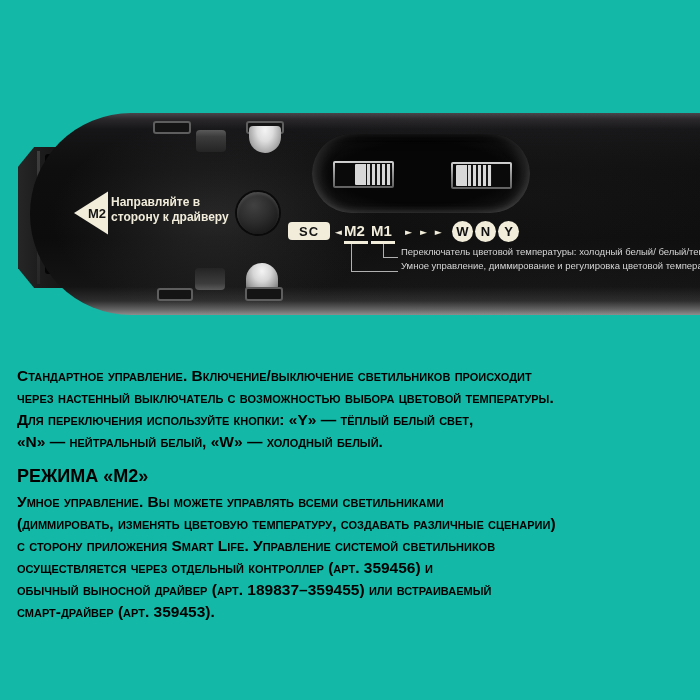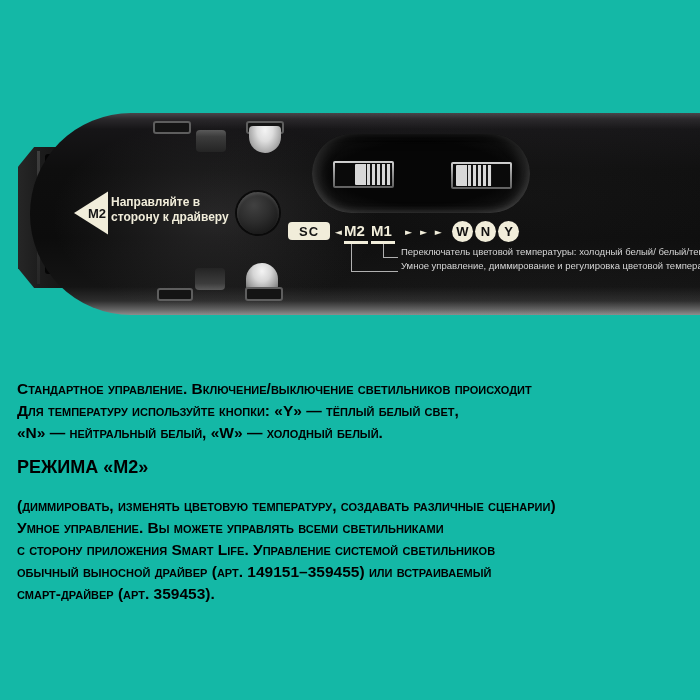--- a/index.html
+++ b/index.html
@@ -96,21 +96,21 @@
   .lead-m1{left:353px;top:131px;width:14px;height:13px;}
   .lead-m2{left:321px;top:131px;width:46px;height:27px;}
   .callout{position:absolute;left:371px;color:#d6d6d6;font-size:9.5px;white-space:nowrap;}
   .co1{top:133px;}
   .co2{top:147px;}
 
   
   .copy{position:absolute;left:17px;top:360px;width:676px;color:#000;}
   .copy h1{margin:0;font-size:26px;line-height:28px;font-weight:bold;letter-spacing:.3px;white-space:nowrap;}
   .copy h2{margin:13px 0 0 0;font-size:18px;line-height:20px;font-weight:bold;white-space:nowrap;}
-  .para{margin-top:18px;}
+  .para{margin-top:5px;}
   .para div{font-size:15.5px;line-height:22px;font-weight:bold;font-variant:small-caps;white-space:nowrap;}
 </style>
 </head>
 <body>
 
 <div class="stage">
 
   <div class="connector">
     <div class="cridge"></div>
     <div class="cslot s1"></div>
@@ -175,27 +175,29 @@
     <div class="lead lead-m1"></div>
     <div class="lead lead-m2"></div>
     <div class="callout co1">Переключатель цветовой температуры: холодный белый/ белый/теплый белый</div>
     <div class="callout co2">Умное управление, диммирование и регулировка цветовой температуры</div>
   </div>
 
   <div class="copy">
 
     <div class="para">
       <div>Стандартное управление. Включение/выключение светильников происходит</div>
-      <div>Для температуру используйте кнопки: «Y» — тёплый белый свет,</div>
+      <div>через настенный выключатель с возможностью выбора цветовой температуры.</div>
+      <div>Для переключения используйте кнопки: «Y» — тёплый белый свет,</div>
       <div>«N» — нейтральный белый, «W» — холодный белый.</div>
     </div>
 
     <h2>РЕЖИМА «М2»</h2>
     <div class="para">
+      <div>Умное управление. Вы можете управлять всеми светильниками</div>
       <div>(диммировать, изменять цветовую температуру, создавать различные сценарии)</div>
-      <div>Умное управление. Вы можете управлять всеми светильниками</div>
       <div>с сторону приложения Smart Life. Управление системой светильников</div>
-      <div>обычный выносной драйвер (арт. 149151–359455) или встраиваемый</div>
+      <div>осуществляется через отдельный контроллер (арт. 359456) и</div>
+      <div>обычный выносной драйвер (арт. 189837–359455) или встраиваемый</div>
       <div>смарт-драйвер (арт. 359453).</div>
     </div>
   </div>
 
 </div>
 
 </body></html>

